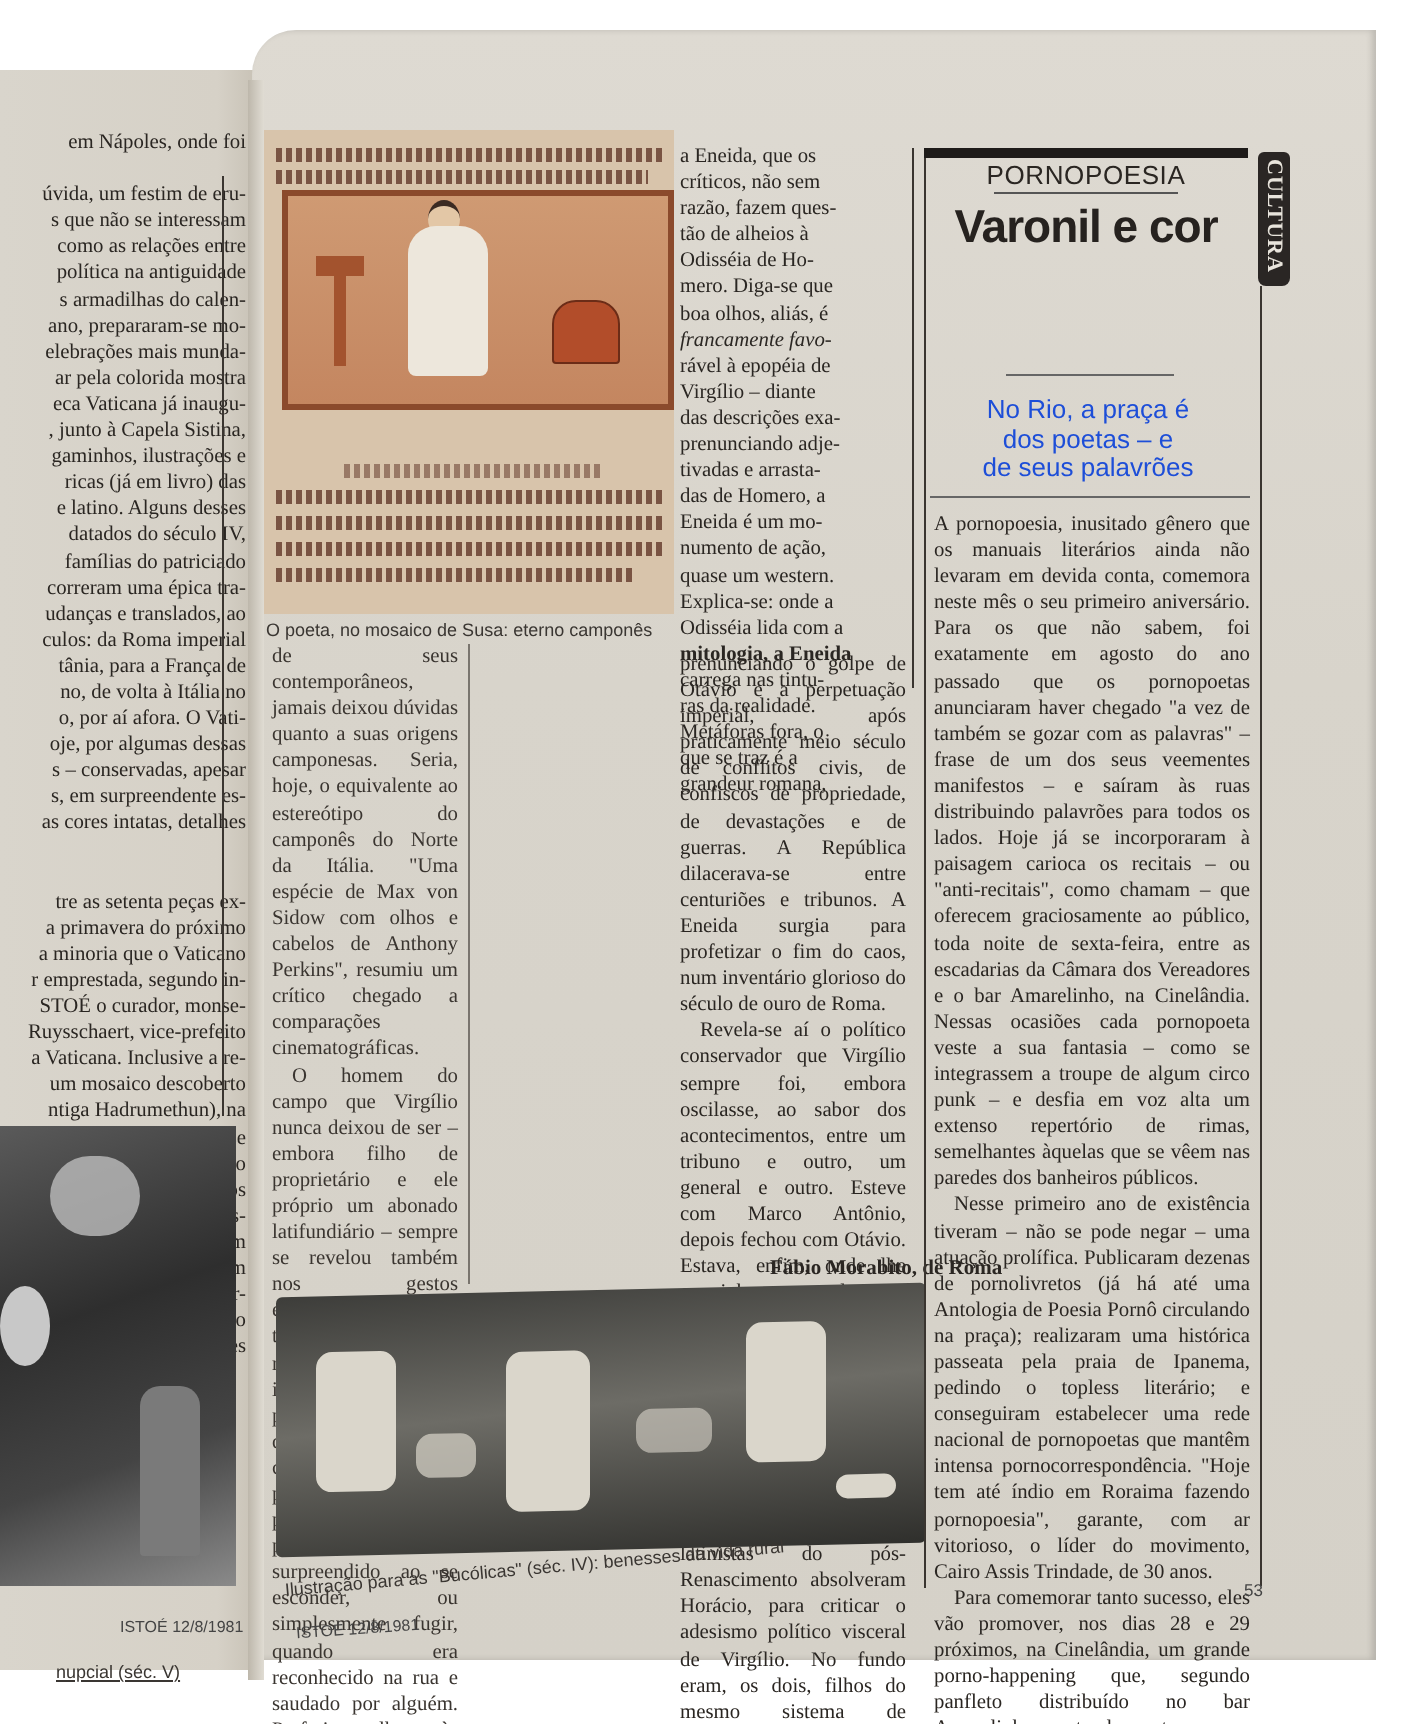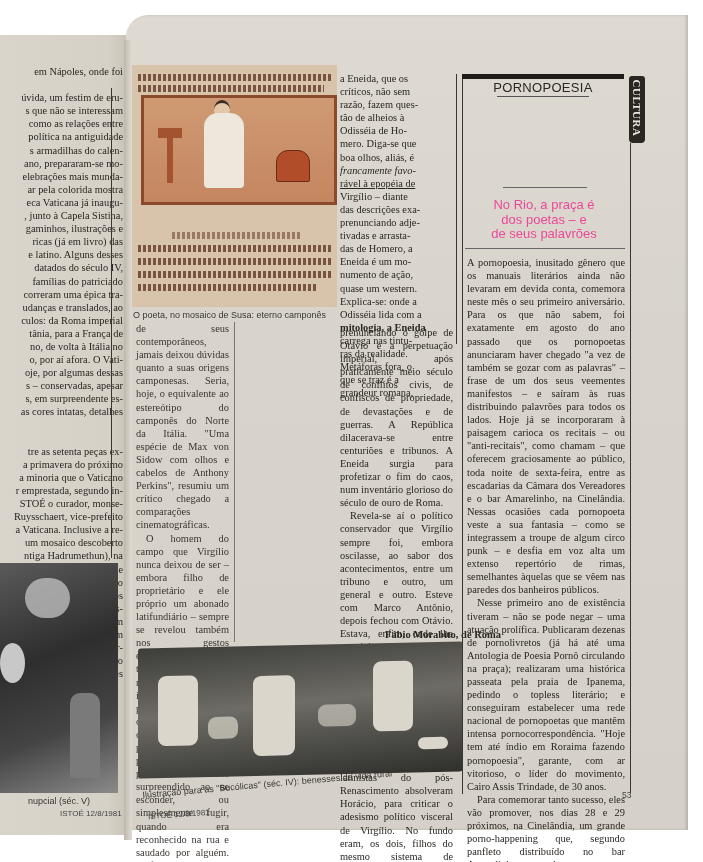--- a/index.html
+++ b/index.html
@@ -15,21 +15,21 @@
   .left-col .clip{margin-left:-20px;width:143px;}
   .mid-col-a{left:136px;top:322px;width:197px;color:#3a3530;}
   .mid-col-b{left:340px;top:72px;width:113px;}
   .vrule{position:absolute;background:#3a3530;width:1px;}
   .right-col{left:467px;top:256px;width:167px;}
   .box-top{position:absolute;left:462px;top:74px;width:162px;height:5px;background:#1e1b19;}
   .kicker{position:absolute;left:462px;top:80px;width:162px;text-align:center;font-family:"Liberation Sans",sans-serif;font-size:13px;letter-spacing:0.3px;color:#2a2622;}
   .kicker-line{position:absolute;left:497px;top:96px;width:92px;height:1px;background:#555;}
   .headline{position:absolute;left:462px;top:101px;width:162px;text-align:center;font-family:"Liberation Sans",sans-serif;font-weight:bold;font-size:23px;line-height:25px;color:#26221f;letter-spacing:-0.5px;}
   .head-rule{position:absolute;left:503px;top:187px;width:84px;height:1px;background:#666;}
-  .subhead{position:absolute;left:470px;top:198px;width:148px;text-align:center;font-family:"Liberation Sans",sans-serif;font-size:13px;line-height:14.5px;color:#ec4899;}
+  .subhead{position:absolute;left:470px;top:198px;width:148px;text-align:center;font-family:"Liberation Sans",sans-serif;font-size:13px;line-height:14.5px;color:#1d4ed8;}
   .sub-rule{position:absolute;left:465px;top:248px;width:160px;height:1px;background:#666;}
   .section-tab{position:absolute;left:629px;top:76px;width:16px;height:67px;background:#2a2624;border-radius:3px 3px 4px 4px;}
   .section-tab span{position:absolute;left:-25px;top:26px;width:66px;transform:rotate(90deg);color:#e8e4dc;font-size:11px;font-weight:bold;letter-spacing:0.5px;text-align:center;}
   .section-line{position:absolute;left:630px;top:143px;width:1px;height:650px;background:#3a3530;}
   .img{position:absolute;overflow:hidden;}
   .img-virgil{left:132px;top:65px;width:205px;height:242px;background:#d8c4ab;}
   .img-virgil .textline{position:absolute;left:6px;height:7px;background:repeating-linear-gradient(90deg,#5a2e20 0 3px,transparent 3px 5px);opacity:0.75;}
   .img-virgil .scene{position:absolute;left:9px;top:30px;width:196px;height:110px;background:linear-gradient(180deg,#cf9a73,#c48660);border:3px solid #8b4a2c;box-sizing:border-box;}
   .figure-body{position:absolute;left:60px;top:15px;width:40px;height:75px;background:#ede7dc;border-radius:14px 14px 4px 4px;}
   .figure-head{position:absolute;left:70px;top:2px;width:16px;height:16px;background:#e3c7a6;border-radius:50%;border-top:3px solid #3b2a22;}
@@ -105,21 +105,21 @@
       <div style="text-align: right; white-space: nowrap; height: 13.1px;">ordo com as descrições</div>
     </div>
 </div>
 <div class="vrule" style="left:111px;top:88px;height:470px;"></div>
 
 <div class="img img-wedding">
   <div class="w1"></div>
     <div class="w2"></div>
     <div class="w3"></div>
 </div>
-<div class="caption" style="left:28px;top:796px;">nupcial (séc. V)</div>
+<div class="caption" style="left:28px;top:831px;text-decoration:underline;">nupcial (séc. V)</div>
 <div class="folio" style="left:60px;top:809px;">ISTOÉ 12/8/1981</div>
 
 <div class="img img-virgil">
   <div class="textline" style="top:9px;width:195px;"></div>
   <div class="textline" style="top:20px;width:186px;"></div>
   <div class="scene">
     <div class="lectern">
         <div class="top"></div>
         <div class="post"></div>
       </div>
@@ -137,21 +137,21 @@
 
 <div class="col mid-col-b" id="colb">
     <div style="white-space: nowrap;">a Eneida, que os</div>
     <div style="white-space: nowrap;">críticos, não sem</div>
     <div style="white-space: nowrap;">razão, fazem ques-</div>
     <div style="white-space: nowrap;">tão de alheios à</div>
     <div style="white-space: nowrap;">Odisséia de Ho-</div>
     <div style="white-space: nowrap;">mero. Diga-se que</div>
     <div style="white-space: nowrap;">boa olhos, aliás, é</div>
     <div style="white-space: nowrap; font-style: italic;">francamente favo-</div>
-    <div style="white-space: nowrap; text-decoration: underline;">rável à epopéia de</div>
+    <div style="white-space: nowrap;">rável à epopéia de</div>
     <div style="white-space: nowrap;">Virgílio – diante</div>
     <div style="white-space: nowrap;">das descrições exa-</div>
     <div style="white-space: nowrap;">prenunciando adje-</div>
     <div style="white-space: nowrap;">tivadas e arrasta-</div>
     <div style="white-space: nowrap;">das de Homero, a</div>
     <div style="white-space: nowrap;">Eneida é um mo-</div>
     <div style="white-space: nowrap;">numento de ação,</div>
     <div style="white-space: nowrap;">quase um western.</div>
     <div style="white-space: nowrap;">Explica-se: onde a</div>
     <div style="white-space: nowrap;">Odisséia lida com a</div>
@@ -185,20 +185,21 @@
   <div class="b" style="left:180px;top:60px;width:38px;height:22px;opacity:0.6;"></div>
   <div class="b" style="left:280px;top:95px;width:30px;height:12px;"></div>
 </div>
 <div class="caption" style="left:142px;top:790px;transform:rotate(-5deg);transform-origin:left top;">Ilustração para as "Bucólicas" (séc. IV): benesses da vida rural</div>
 <div class="folio" style="left:148px;top:810px;transform:rotate(-4deg);">ISTOÉ 12/8/1981</div>
 
 <div class="box-top"></div>
 <div class="kicker">PORNOPOESIA</div>
 <div class="kicker-line"></div>
 <div class="headline">
+  <div>Varonil e cor</div>
 </div>
 <div class="head-rule"></div>
 <div class="subhead">
   <div>No Rio, a praça é</div>
   <div>dos poetas – e</div>
   <div>de seus palavrões</div>
 </div>
 <div class="sub-rule"></div>
 <div class="vrule" style="left:462px;top:79px;height:715px;"></div>
 

